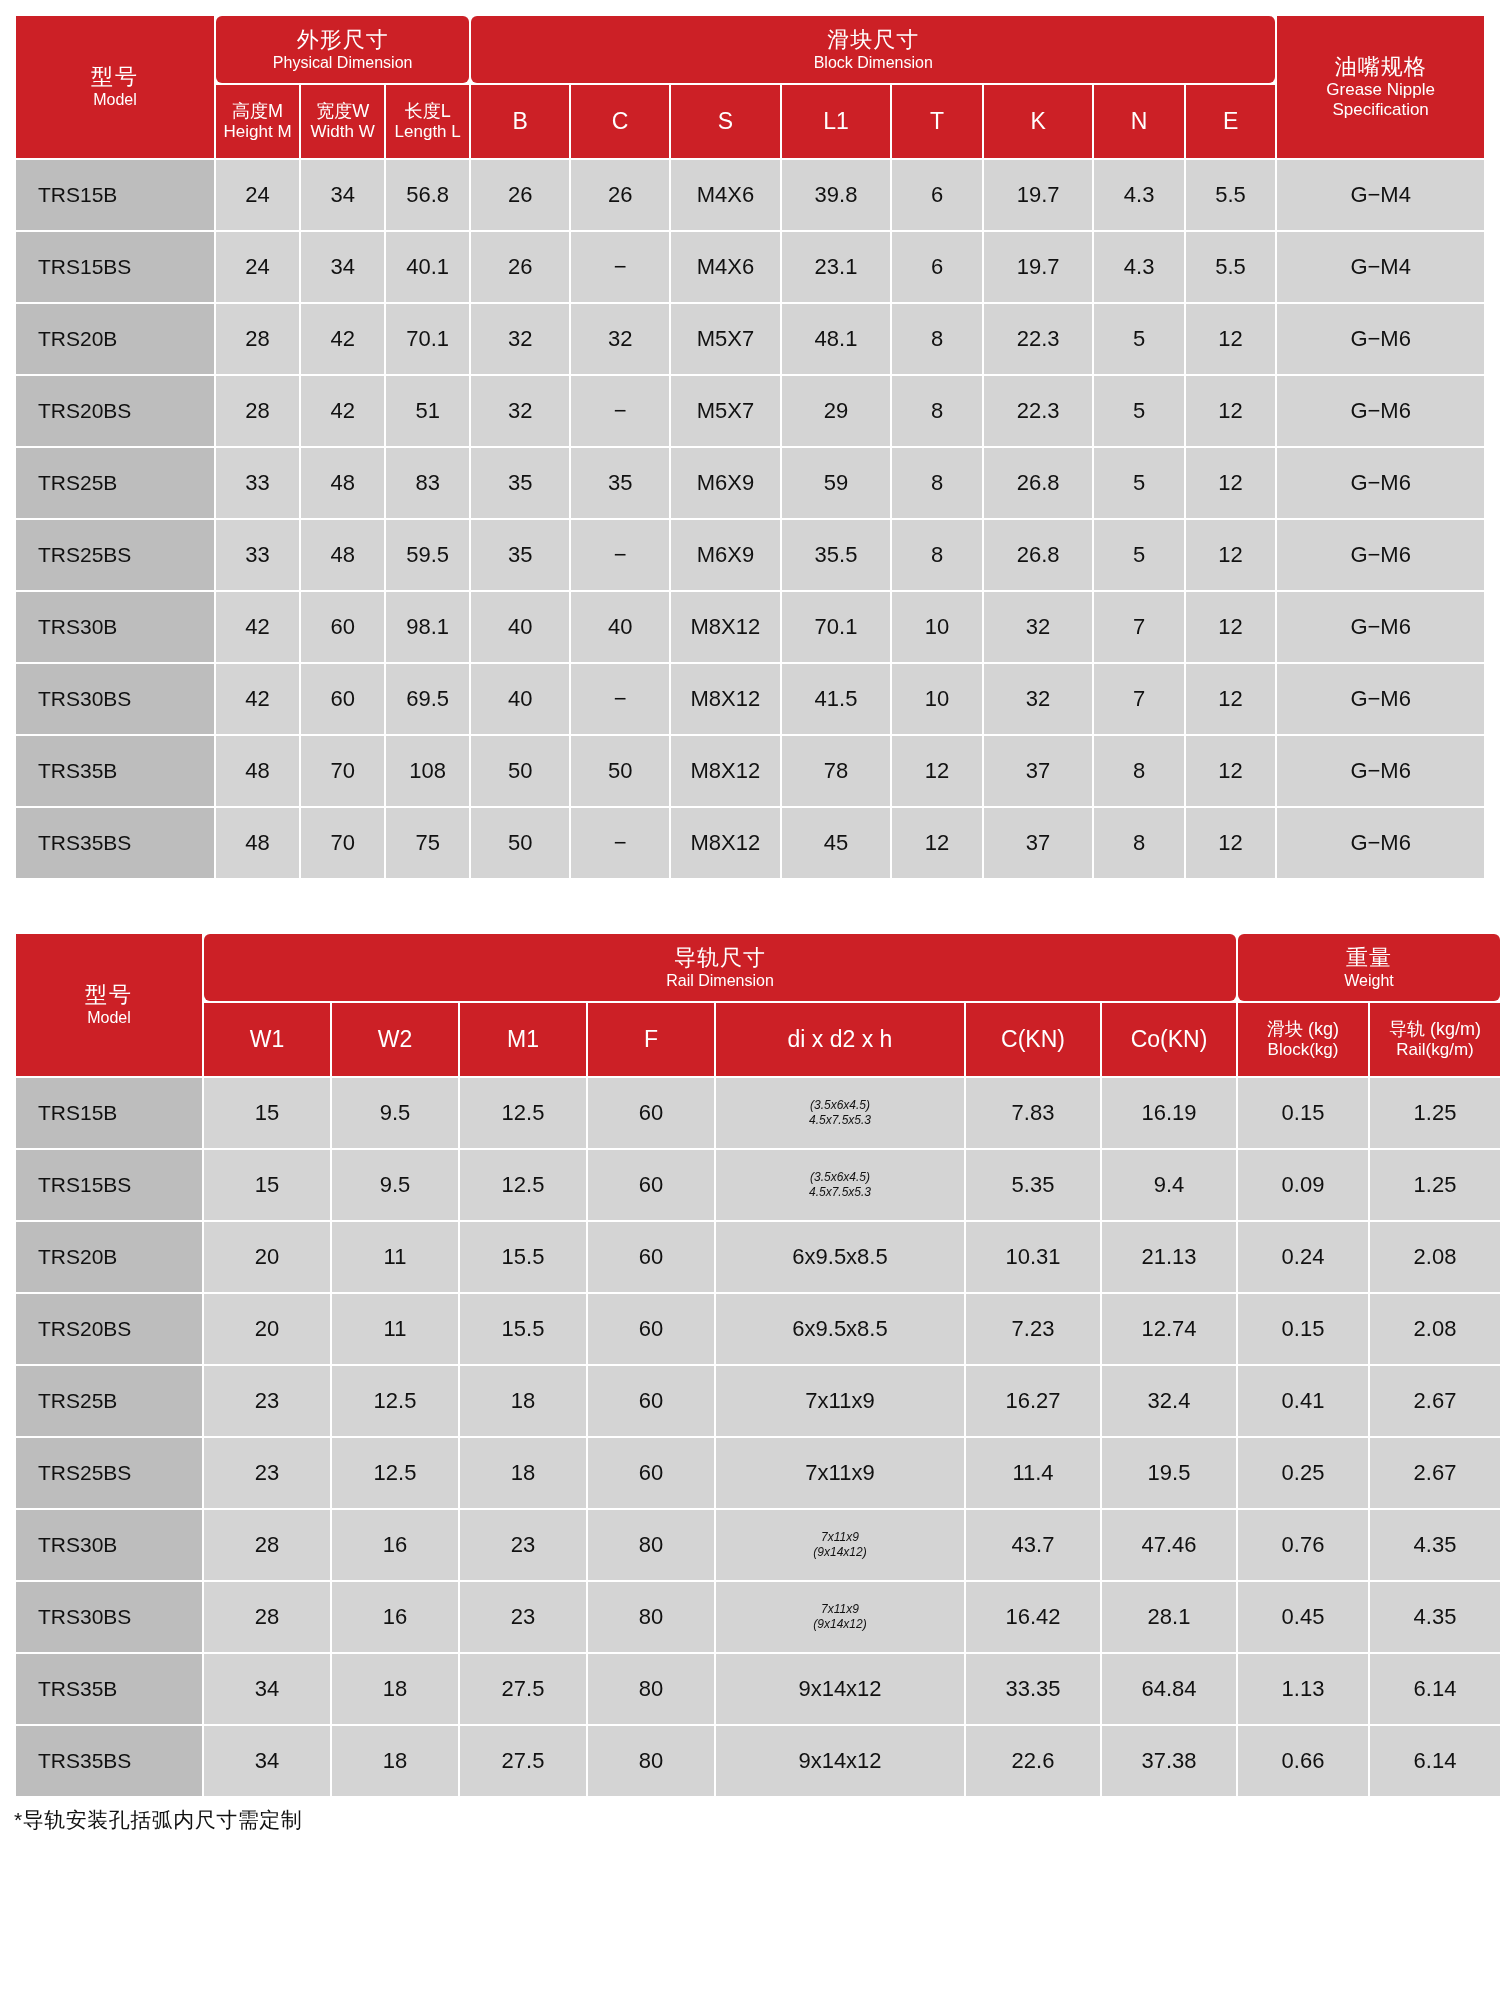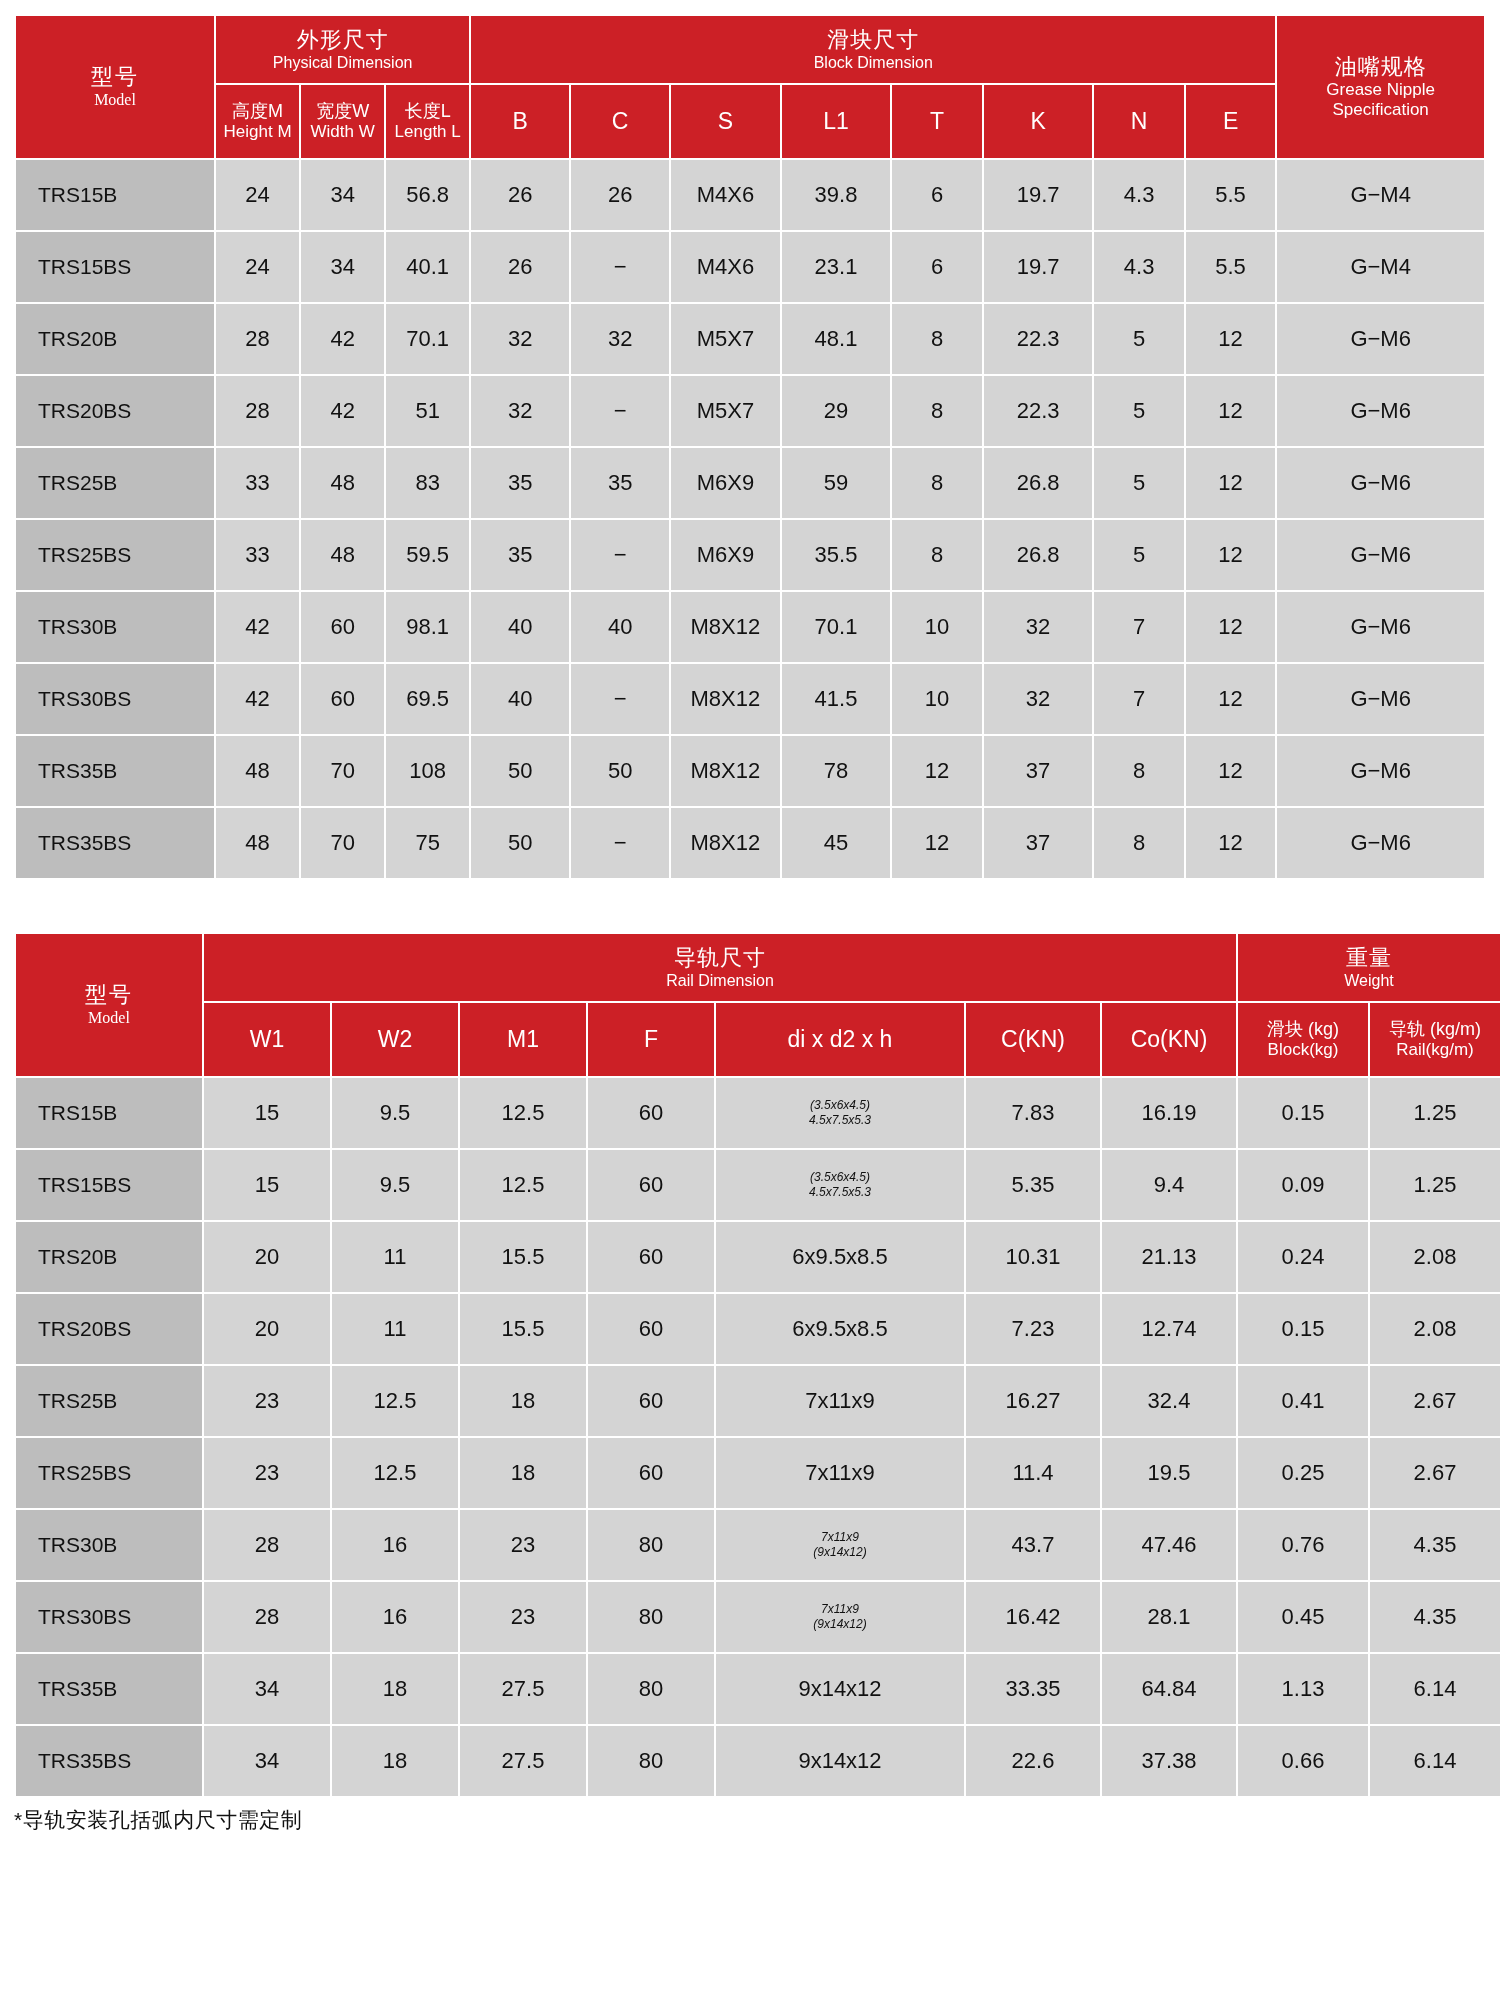--- a/index.html
+++ b/index.html
@@ -38,20 +38,21 @@
     line-height: 1.12;
   }
   
   table.spec th {
     background: #cc2026;
     color: #ffffff;
   }
   th.grp {
     height: 52px;
     font-size: 0;
+    border-radius: 6px;
   }
   th.sub {
     height: 56px;
   }
   th.tall {
     height: 142px;
   }
   .cn {
     display: block;
     font-size: 22px;
@@ -73,21 +74,20 @@
     font-size: 17px;
     line-height: 1.18;
   }
   .sym {
     display: block;
     font-size: 23px;
   }
   th.model-head {
     text-align: left;
     padding-left: 22px;
-    font-family: Liberation Serif, serif;
   }
   th.model-head .cn { letter-spacing: 2px; }
 
   
   table.spec td {
     background: #d4d4d4;
     height: 70px;
     font-size: 22px;
     color: #111111;
   }

